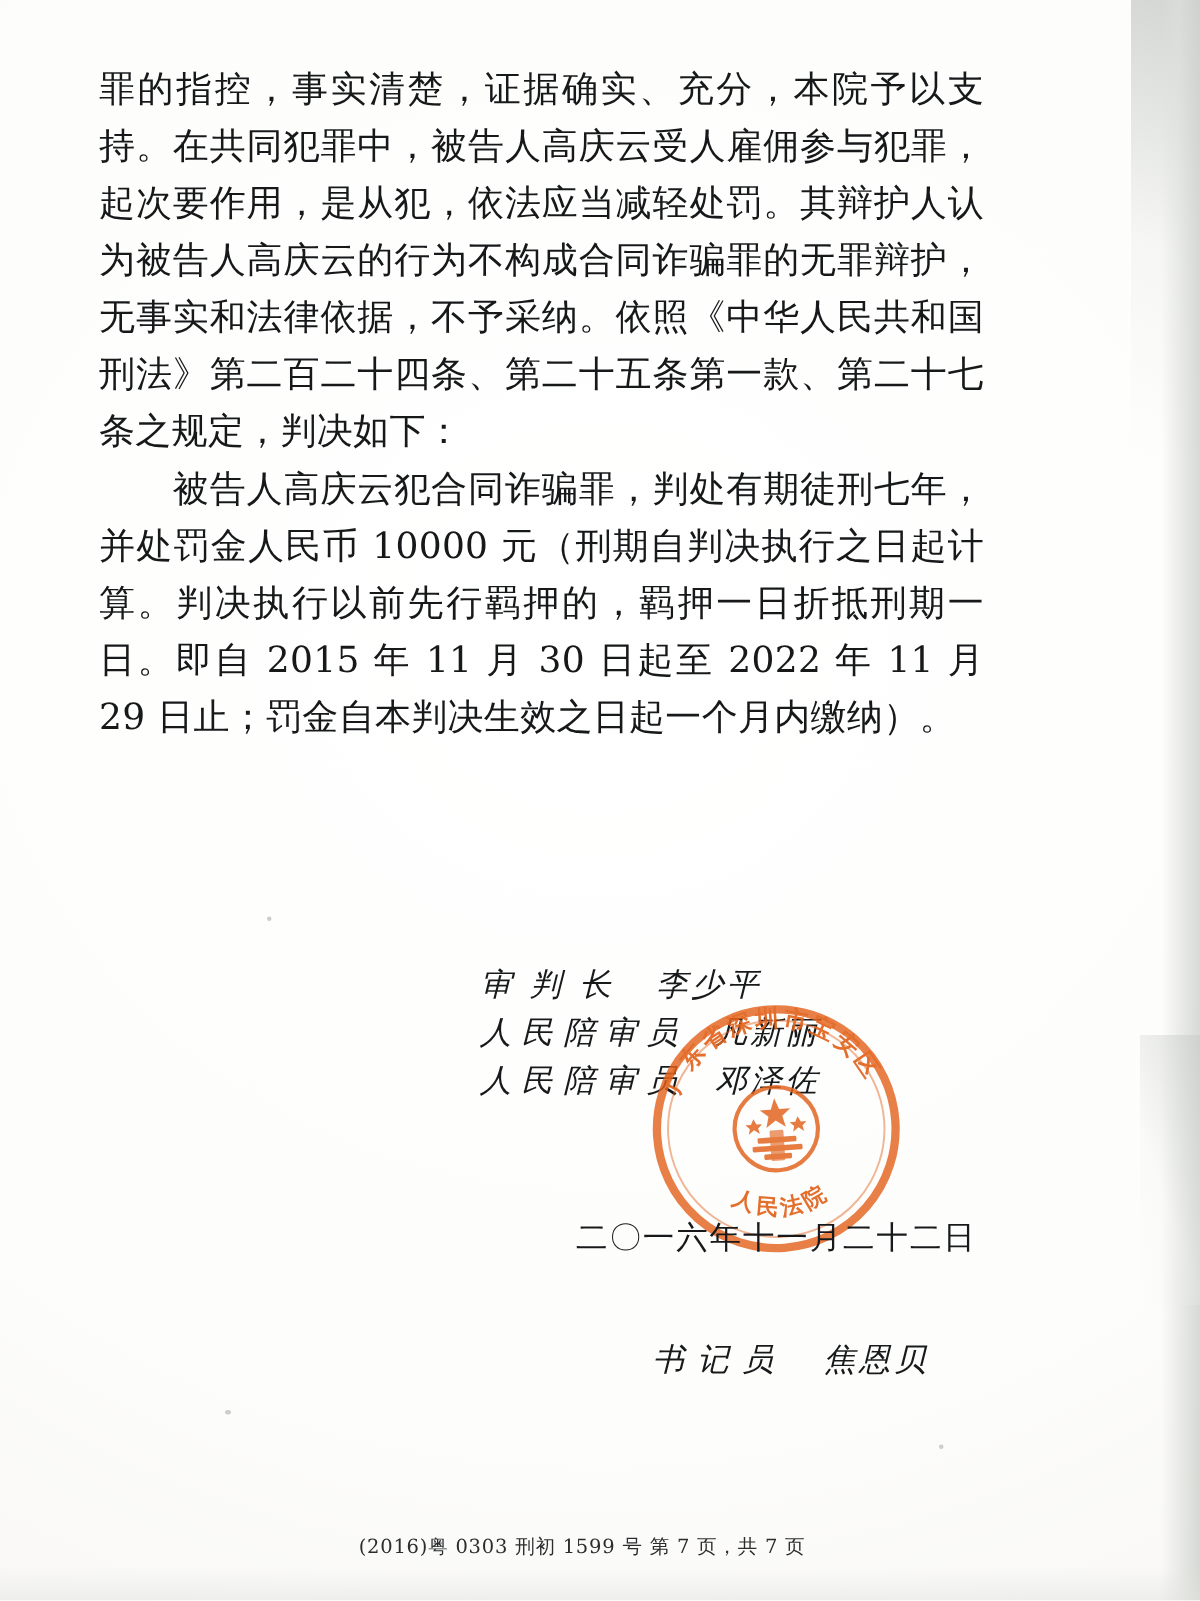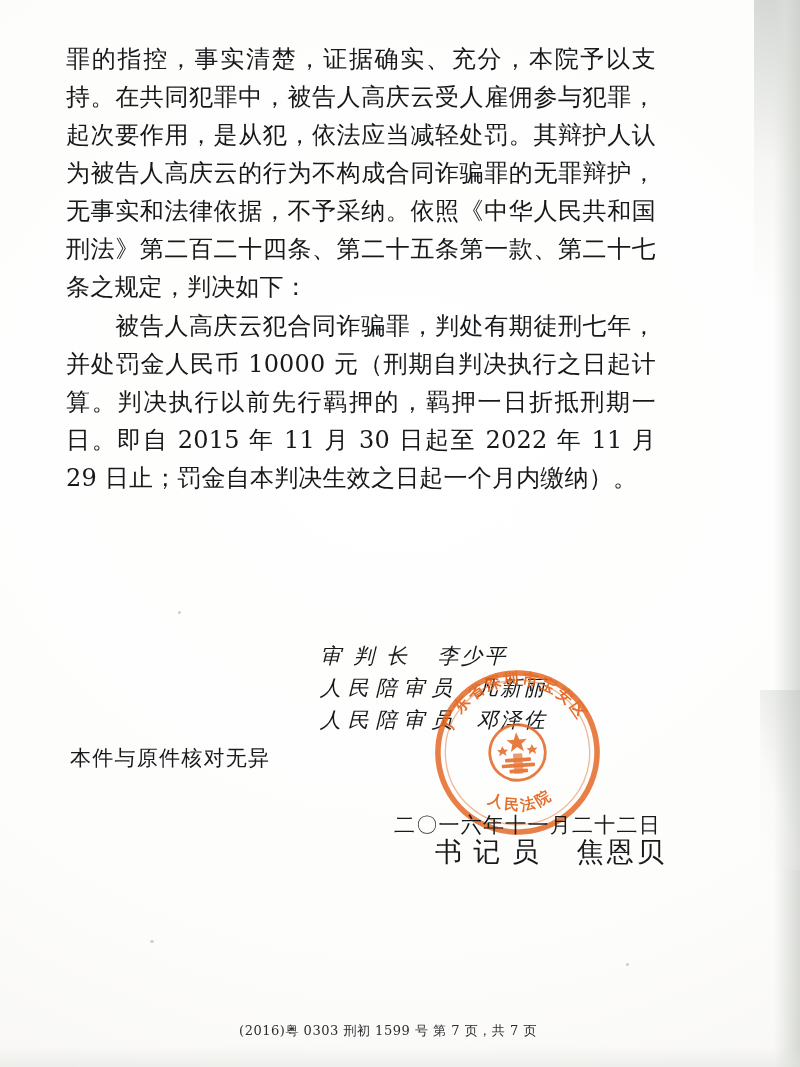--- a/index.html
+++ b/index.html
@@ -114,34 +114,35 @@
     display: inline-block;
     margin-left: 18px;
     letter-spacing: 0.12em;
   }
   .sig-role-wide {
     letter-spacing: 0.58em;
   }
 
   .date-line {
     position: absolute;
-    left: 394px;
+    left: 384px;
     top: 811px;
     font-size: 21px;
     color: #17191b;
     letter-spacing: 0.06em;
     white-space: nowrap;
   }
   .clerk-line {
     position: absolute;
     left: 435px;
-    top: 834px;
-    font-size: 27px;
-    color: #17191b;
-    white-space: nowrap;
+    top: 892px;
+    font-size: 21px;
+    color: #17191b;
+    white-space: nowrap;
+    font-style: italic;
   }
   .clerk-line .sig-role {
     letter-spacing: 0.42em;
   }
 
   .verify-note {
     position: absolute;
     left: 70px;
     top: 744px;
     font-size: 21px;
@@ -186,21 +187,20 @@
 
   <div class="speck" style="left:178px; top:611px; width:3px; height:3px;"></div>
   <div class="speck" style="left:150px; top:940px; width:4px; height:3px;"></div>
   <div class="speck" style="left:626px; top:963px; width:3px; height:3px;"></div>
 
   <div class="doc-body">
     <p class="para">罪的指控，事实清楚，证据确实、充分，本院予以支持。在共同犯罪中，被告人高庆云受人雇佣参与犯罪，起次要作用，是从犯，依法应当减轻处罚。其辩护人认为被告人高庆云的行为不构成合同诈骗罪的无罪辩护，无事实和法律依据，不予采纳。依照《中华人民共和国刑法》第二百二十四条、第二十五条第一款、第二十七条之规定，判决如下：</p>
     <p class="para indent">被告人高庆云犯合同诈骗罪，判处有期徒刑七年，并处罚金人民币 10000 元（刑期自判决执行之日起计算。判决执行以前先行羁押的，羁押一日折抵刑期一日。即自 2015 年 11 月 30 日起至 2022 年 11 月 29 日止；罚金自本判决生效之日起一个月内缴纳）。</p>
   </div>
 
-  <div class="verify-note">本件与原件核对无异</div>
 
   <div class="sig-block">
     <div class="sig-line">
       <span class="sig-role sig-role-wide">审判长</span>
       <span class="sig-name">李少平</span>
     </div>
     <div class="sig-line">
       <span class="sig-role">人民陪审员</span>
       <span class="sig-name">凡新丽</span>
     </div>

